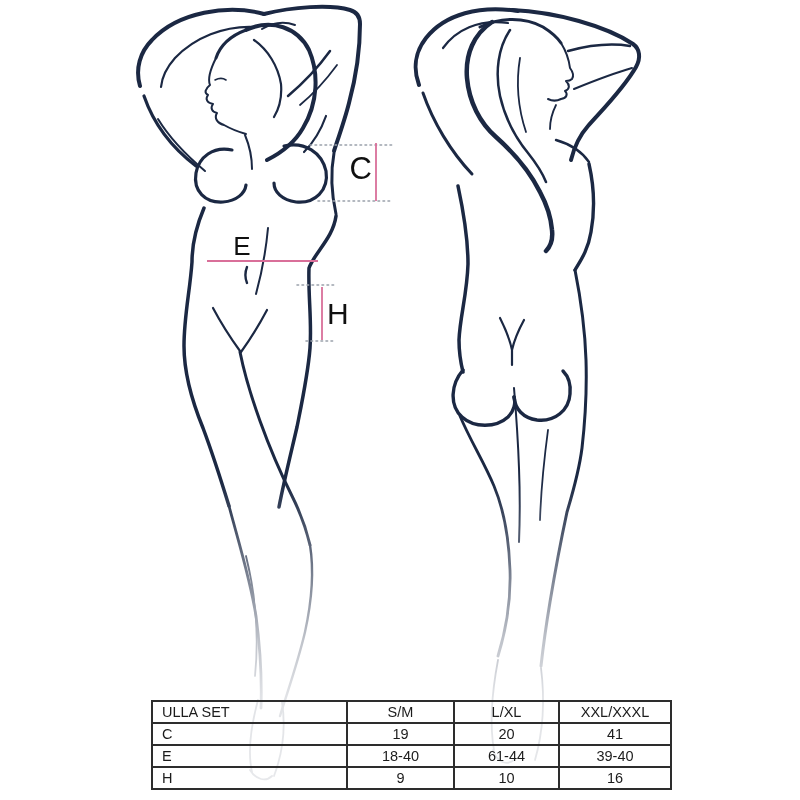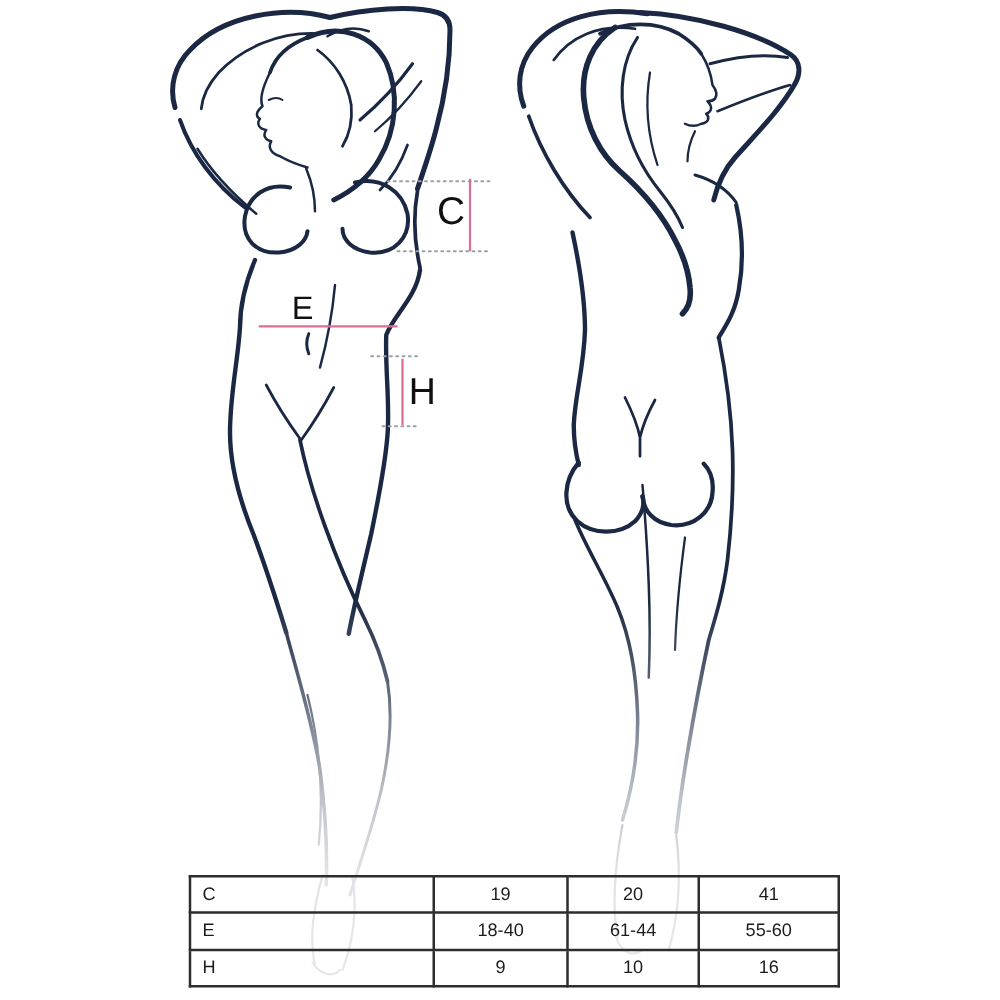--- a/index.html
+++ b/index.html
@@ -117,31 +117,37 @@
 
 <div class="sizes">
   <table>
     <colgroup>
           <col style="width:195px">
           <col style="width:107px">
           <col style="width:105px">
           <col style="width:112px">
         </colgroup>
     <tbody>
+          <tr>
+      <td class="c1">ULLA SET</td>
+      <td>S/M</td>
+      <td>L/XL</td>
+      <td>XXL/XXXL</td>
+    </tr>
     <tr>
       <td class="c1">C</td>
       <td>19</td>
       <td>20</td>
       <td>41</td>
     </tr>
     <tr>
       <td class="c1">E</td>
       <td>18-40</td>
       <td>61-44</td>
-      <td>55-60</td>
+      <td>39-40</td>
     </tr>
     <tr>
       <td class="c1">H</td>
       <td>9</td>
       <td>10</td>
       <td>16</td>
     </tr>
   </tbody>
       </table>
 </div>

